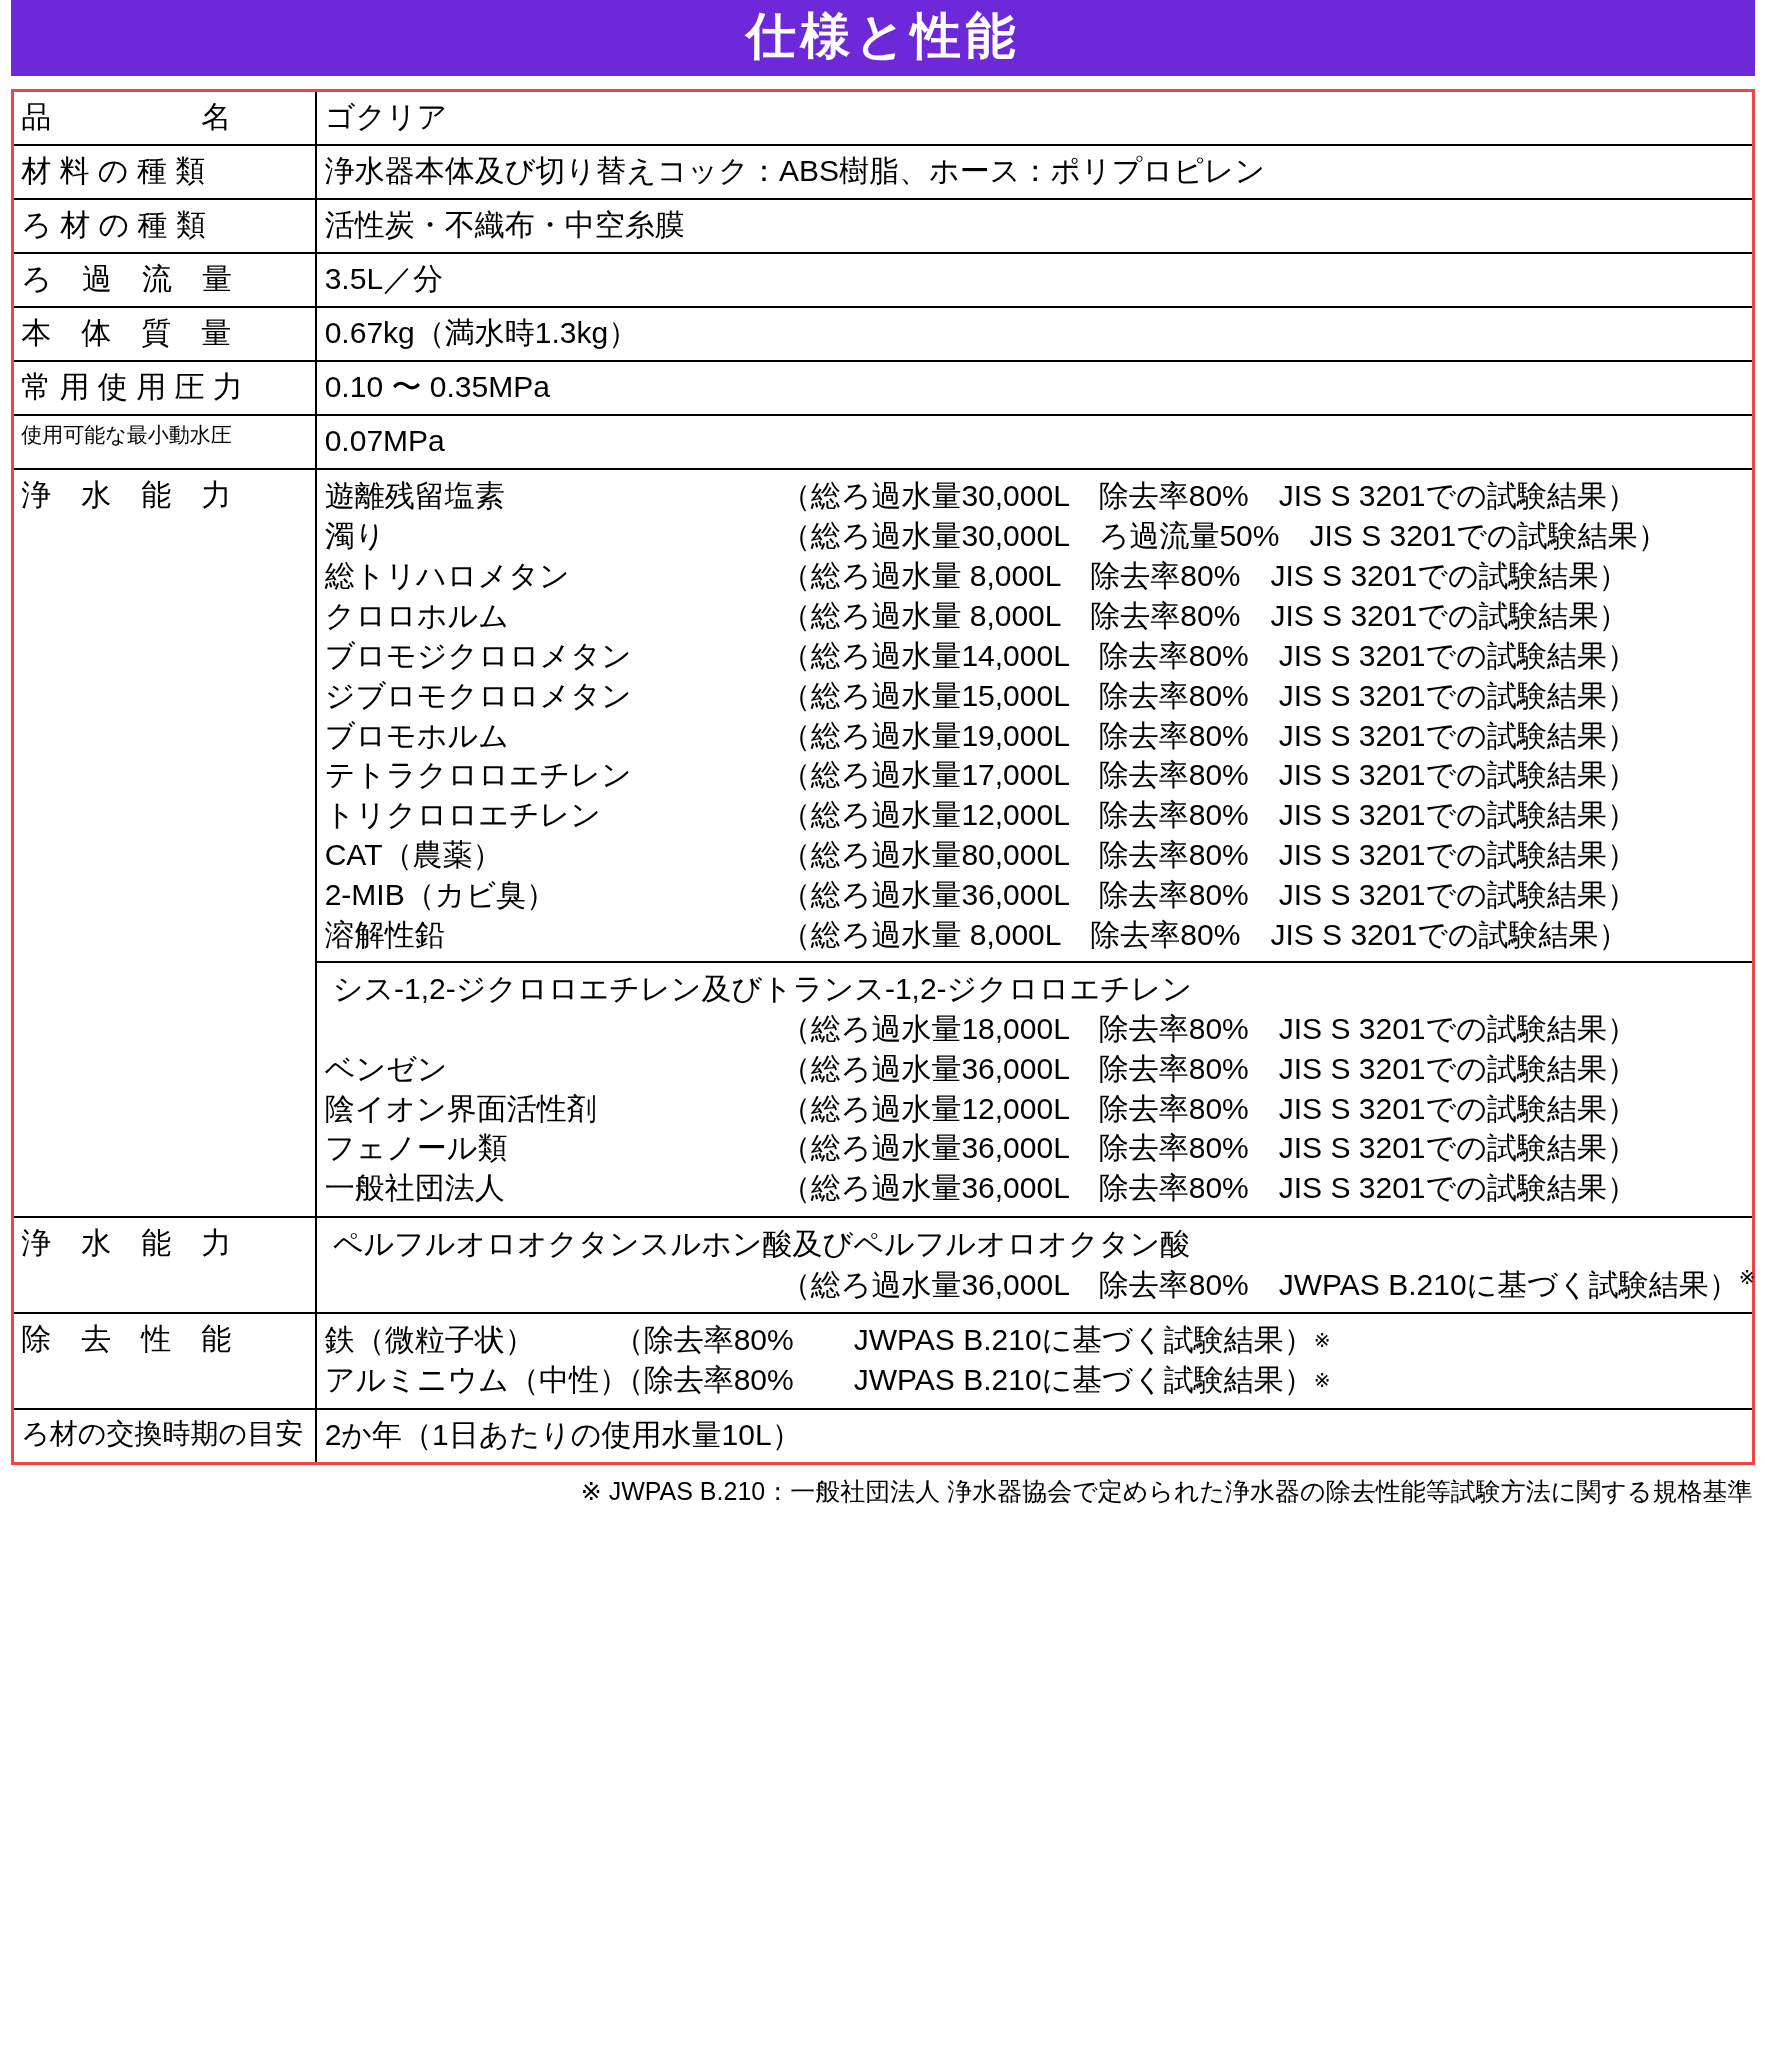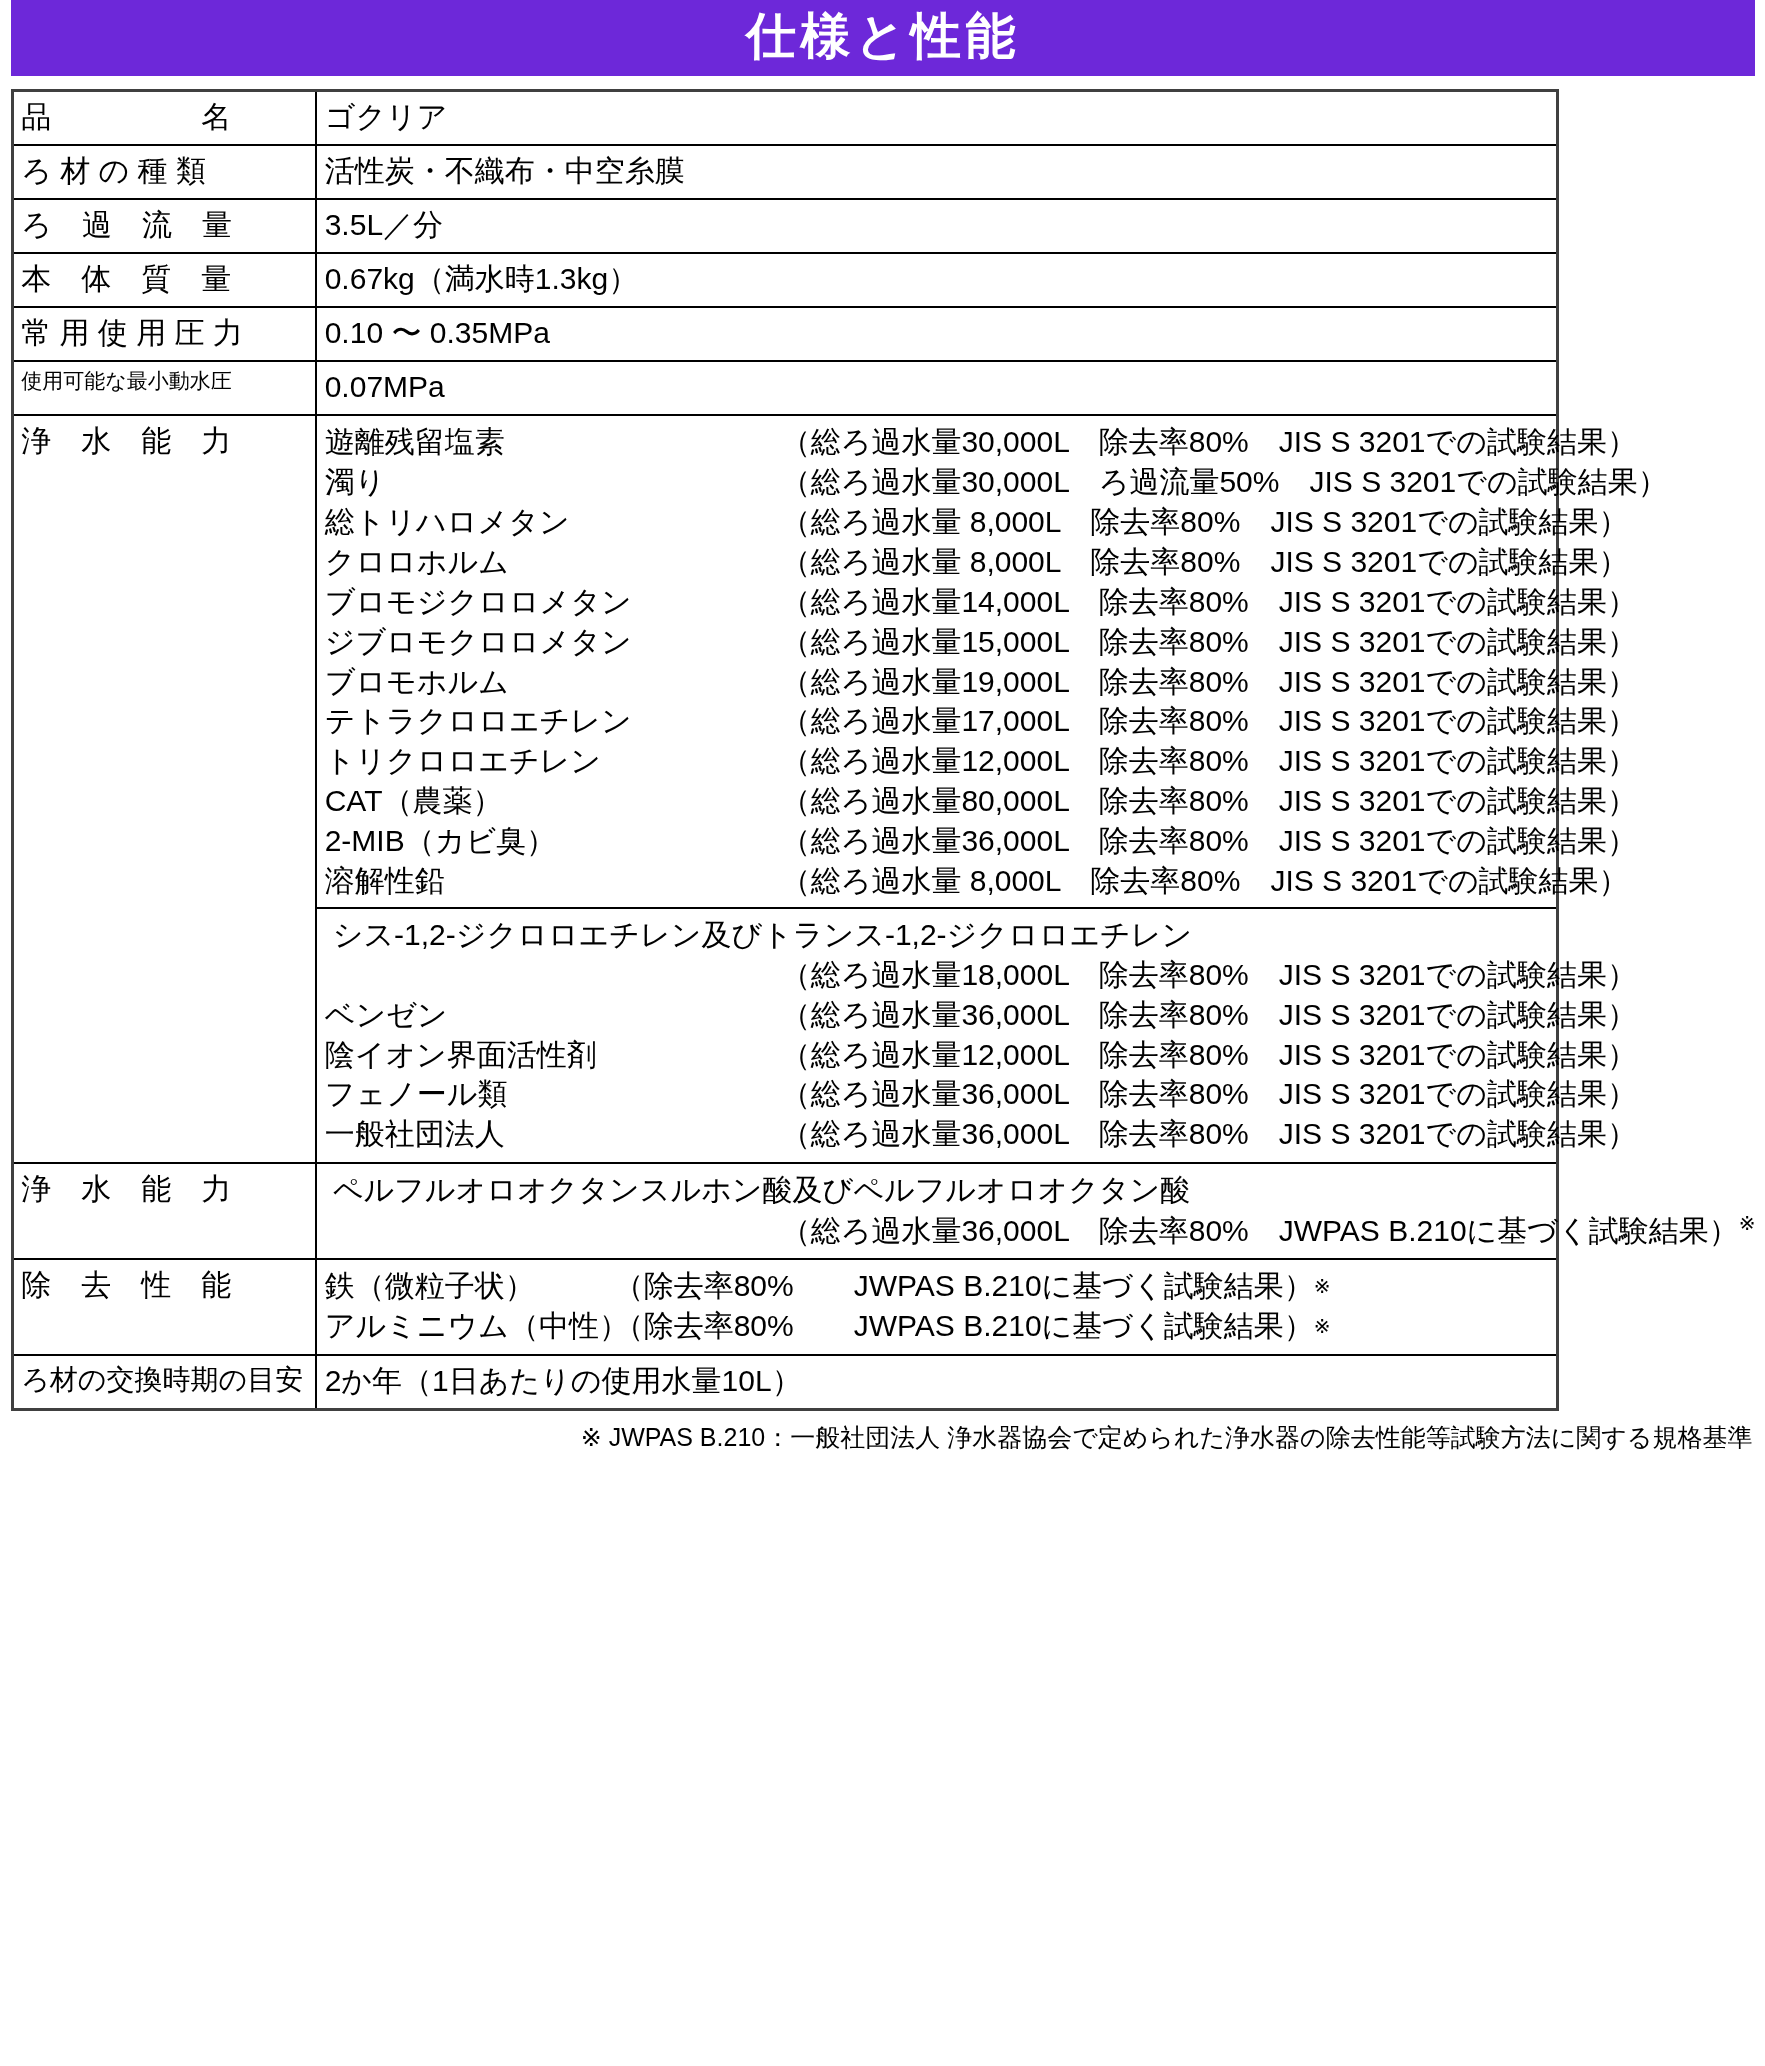--- a/index.html
+++ b/index.html
@@ -27,23 +27,23 @@
     font-weight: bold;
     letter-spacing: 4.6px;
     padding: 10.6px 0 15px 0;
     margin: 0 0 13.7px 0;
     line-height: 1.0;
   }
 
   
   table.spec {
     border-collapse: collapse;
-    width: 1548px;
+    width: 1744px;
     table-layout: fixed;
-    border: 3px solid #404040;
+    border: 3px solid #ef4444;
   }
   table.spec td {
     border: 2.3px solid #000;
     vertical-align: top;
     padding: 6px 7.6px 7.6px 7.6px;
     font-size: 30px;
     line-height: 1.28;
   }
   td.label {
     width: 304px;
@@ -138,20 +138,26 @@
     </colgroup>
     <tbody>
 
       <tr>
         <td class="label">
           <span class="lbl-inner tight">品　　　　　名</span>
         </td>
         <td class="value">ゴクリア</td>
       </tr>
 
+      <tr>
+        <td class="label">
+          <span class="lbl-inner tight">材 料 の 種 類</span>
+        </td>
+        <td class="value">浄水器本体及び切り替えコック：ABS樹脂、ホース：ポリプロピレン</td>
+      </tr>
 
       <tr>
         <td class="label">
           <span class="lbl-inner tight">ろ 材 の 種 類</span>
         </td>
         <td class="value">活性炭・不織布・中空糸膜</td>
       </tr>
 
       <tr>
         <td class="label">

